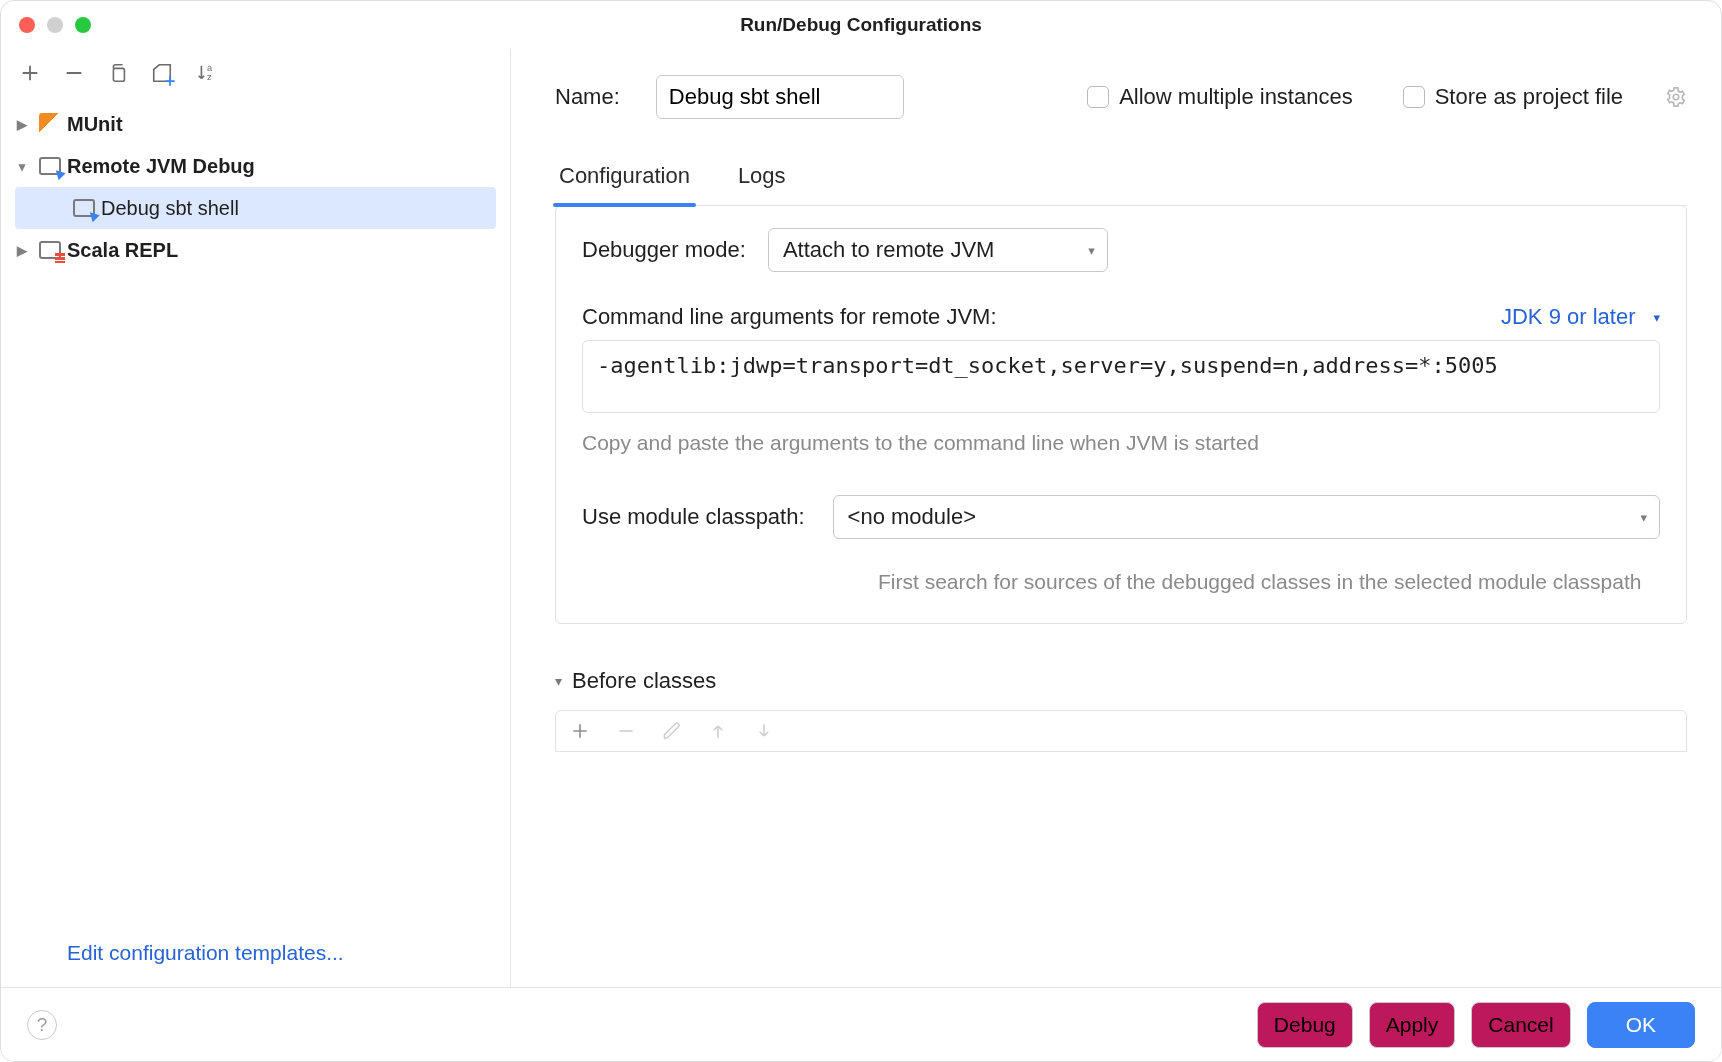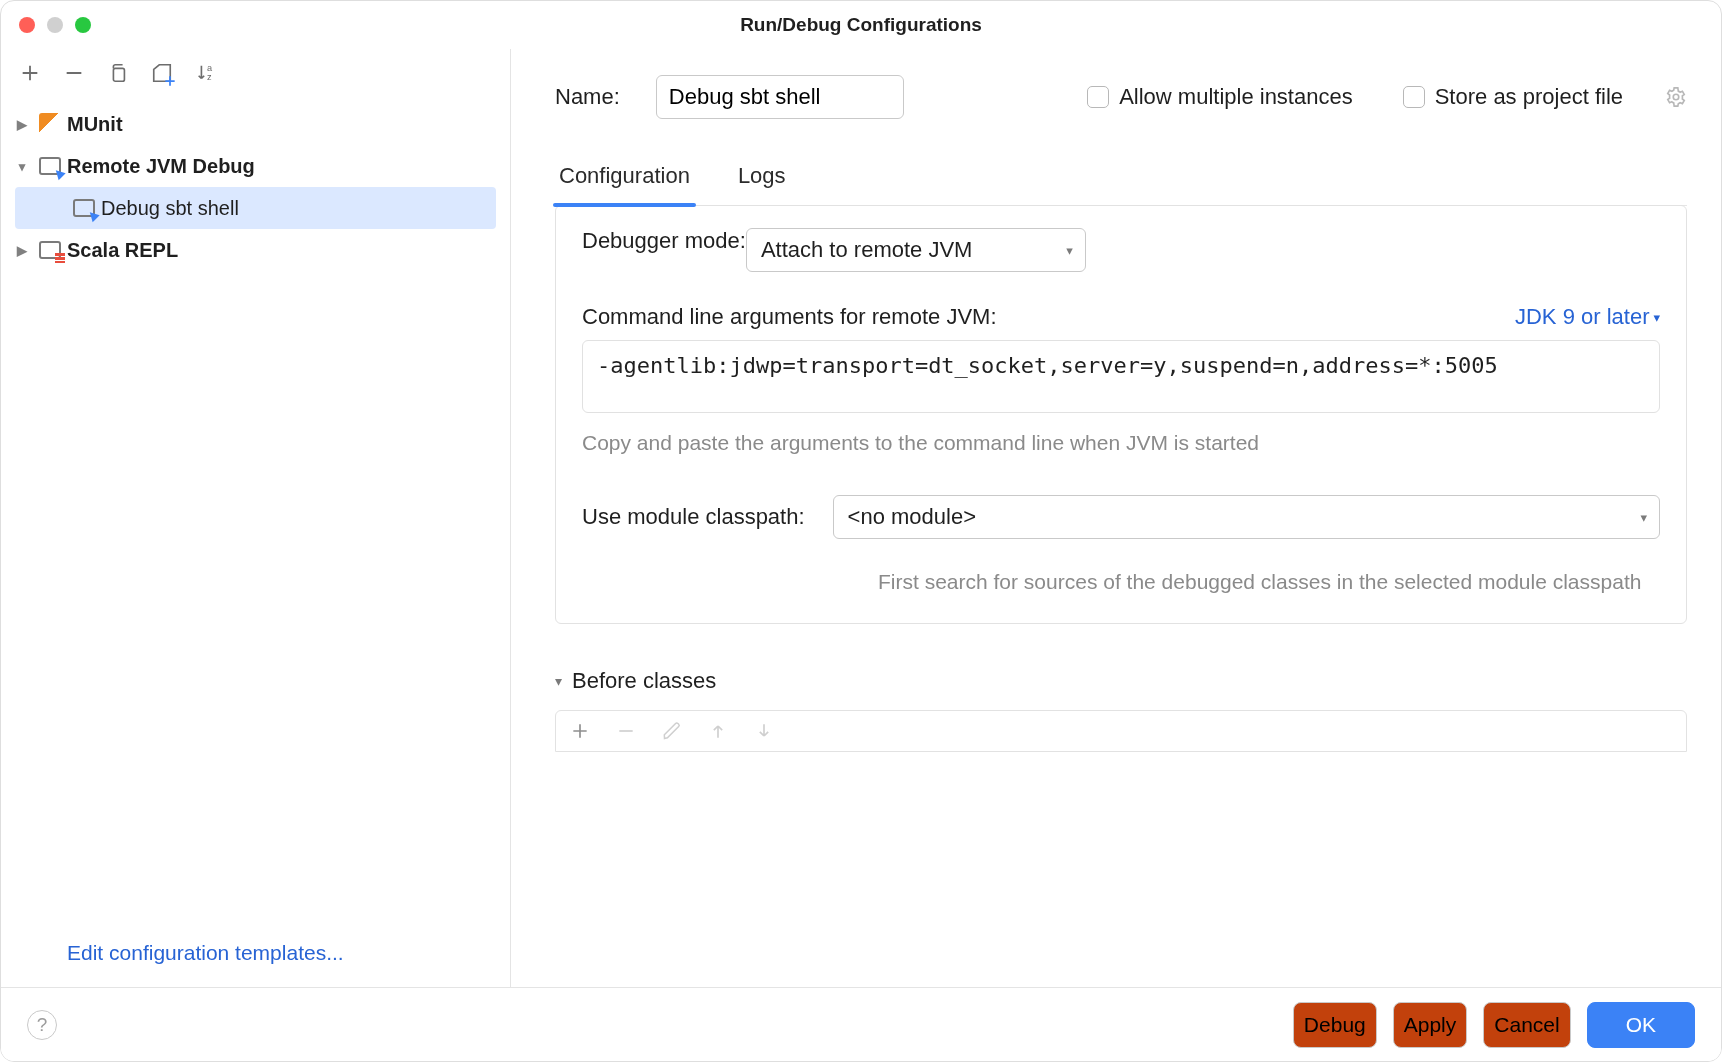--- a/index.html
+++ b/index.html
@@ -129,32 +129,32 @@
   .topright { margin-left:auto; display:flex; align-items:center; gap: 42px; }
 
   .tabs { display:flex; gap: 40px; margin-top: 32px; border-bottom: 1.5px solid #e6e6e6; }
   .tab { padding: 12px 4px 16px 4px; font-size:22px; color:#2b2b2b; position:relative; cursor:pointer; }
   .tab.active::after{
     content:""; position:absolute; left:-2px; right:-2px; bottom:-1.5px; height:4px;
     background:#3b82f6; border-radius:2px;
   }
 
   .panel { border:1.5px solid #e2e2e2; border-radius:6px; padding: 22px 26px 26px 26px; margin-top: -1px; }
-  .frow { display:flex; align-items:flex-start; margin-top: 8px; }
+  .frow { display:flex; align-items:center; gap: 22px; margin-top: 8px; }
   .frow:first-child{ margin-top:0; }
   .frow .lbl { min-width: 72px; }
   .select {
     border:1.5px solid #c9c9c9; border-radius:6px; padding:8px 40px 8px 14px; font-size:22px;
     background:#fff; position:relative; display:inline-flex; align-items:center; min-width:100px;
   }
   .select .caret { position:absolute; right:12px; color:#7b7b7b; font-size:13px;}
   .host-input{ width: 490px; }
   .port-input{ width: 88px; }
   .block-label { font-size:22px; margin-top: 32px; display:flex; align-items:center; justify-content:space-between;}
-  .link { color:#2763d4; display:inline-flex; align-items:center; gap:4px; font-size:22px; }
+  .link { color:#2763d4; display:inline-flex; align-items:center; gap:18px; font-size:22px; }
   .link .caret{ font-size:13px; color:#2763d4; }
   .cmdarg {
     margin-top: 10px;
     border:1.5px solid #e1e1e1; border-radius:6px;
     padding: 12px 14px 34px 14px;
     font-family: ui-monospace, Menlo, Consolas, monospace;
     font-size: 22px;
     white-space: nowrap;
     overflow:hidden;
   }
@@ -183,22 +183,22 @@
     display:flex; align-items:center; padding: 0 26px;
     gap: 16px;
     background:#fff;
   }
   .footer .spacer{ flex:1; }
   .help-ic{
     width:30px;height:30px;border:1.8px solid #c9c9c9;border-radius:50%;
     display:flex;align-items:center;justify-content:center;color:#9c9c9c;font-size:19px;
   }
   .btn {
-    border:1.5px solid #c9c9c9; background:#c2410c; border-radius:8px;
-    padding: 10px 10px; font-size:21px; cursor:pointer;
+    border:1.5px solid #c9c9c9; background:#be185d; border-radius:8px;
+    padding: 10px 16px; font-size:21px; cursor:pointer;
   }
   .btn.primary{
     background:#3b82f6; border-color:#3b82f6; color:#fff; padding:10px 38px;
   }
 </style>
 </head>
 <body>
 
 <div class="titlebar">
   <div class="traffic-lights">

